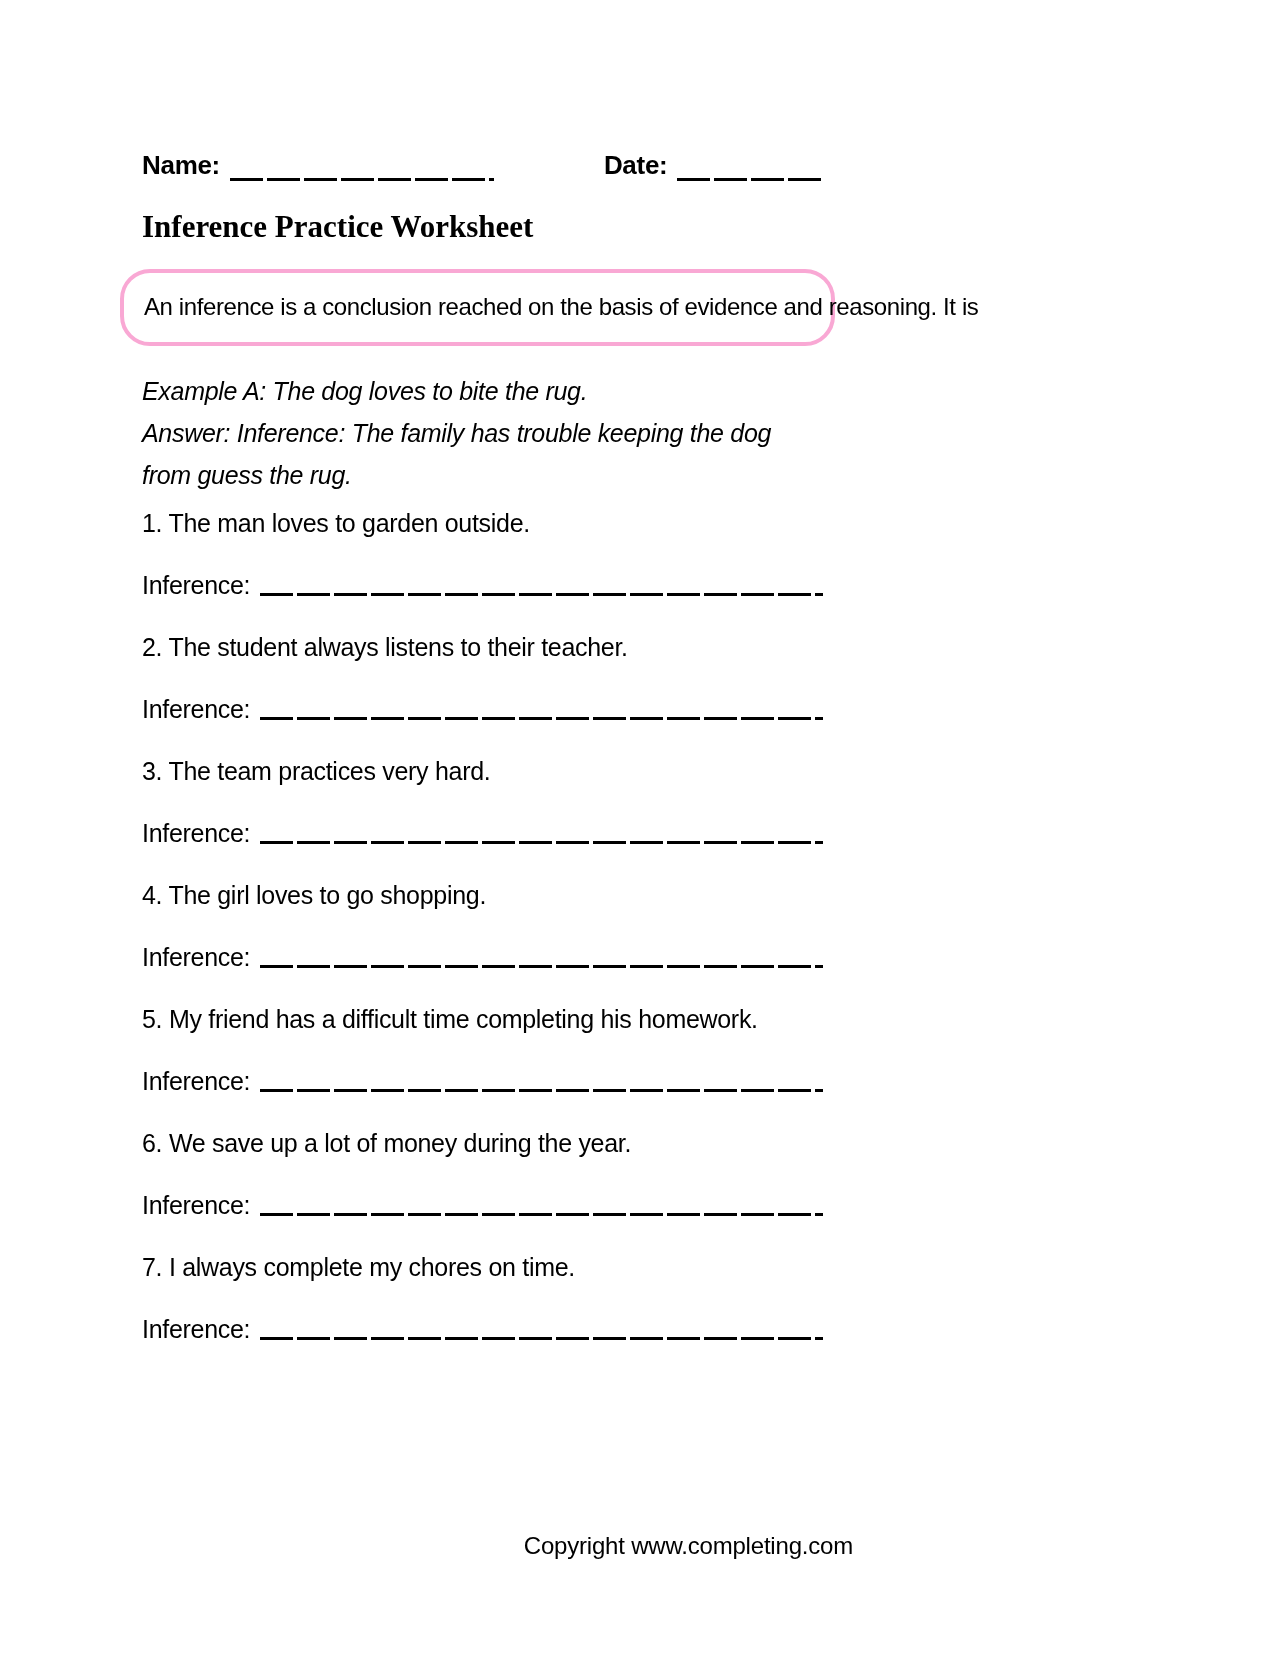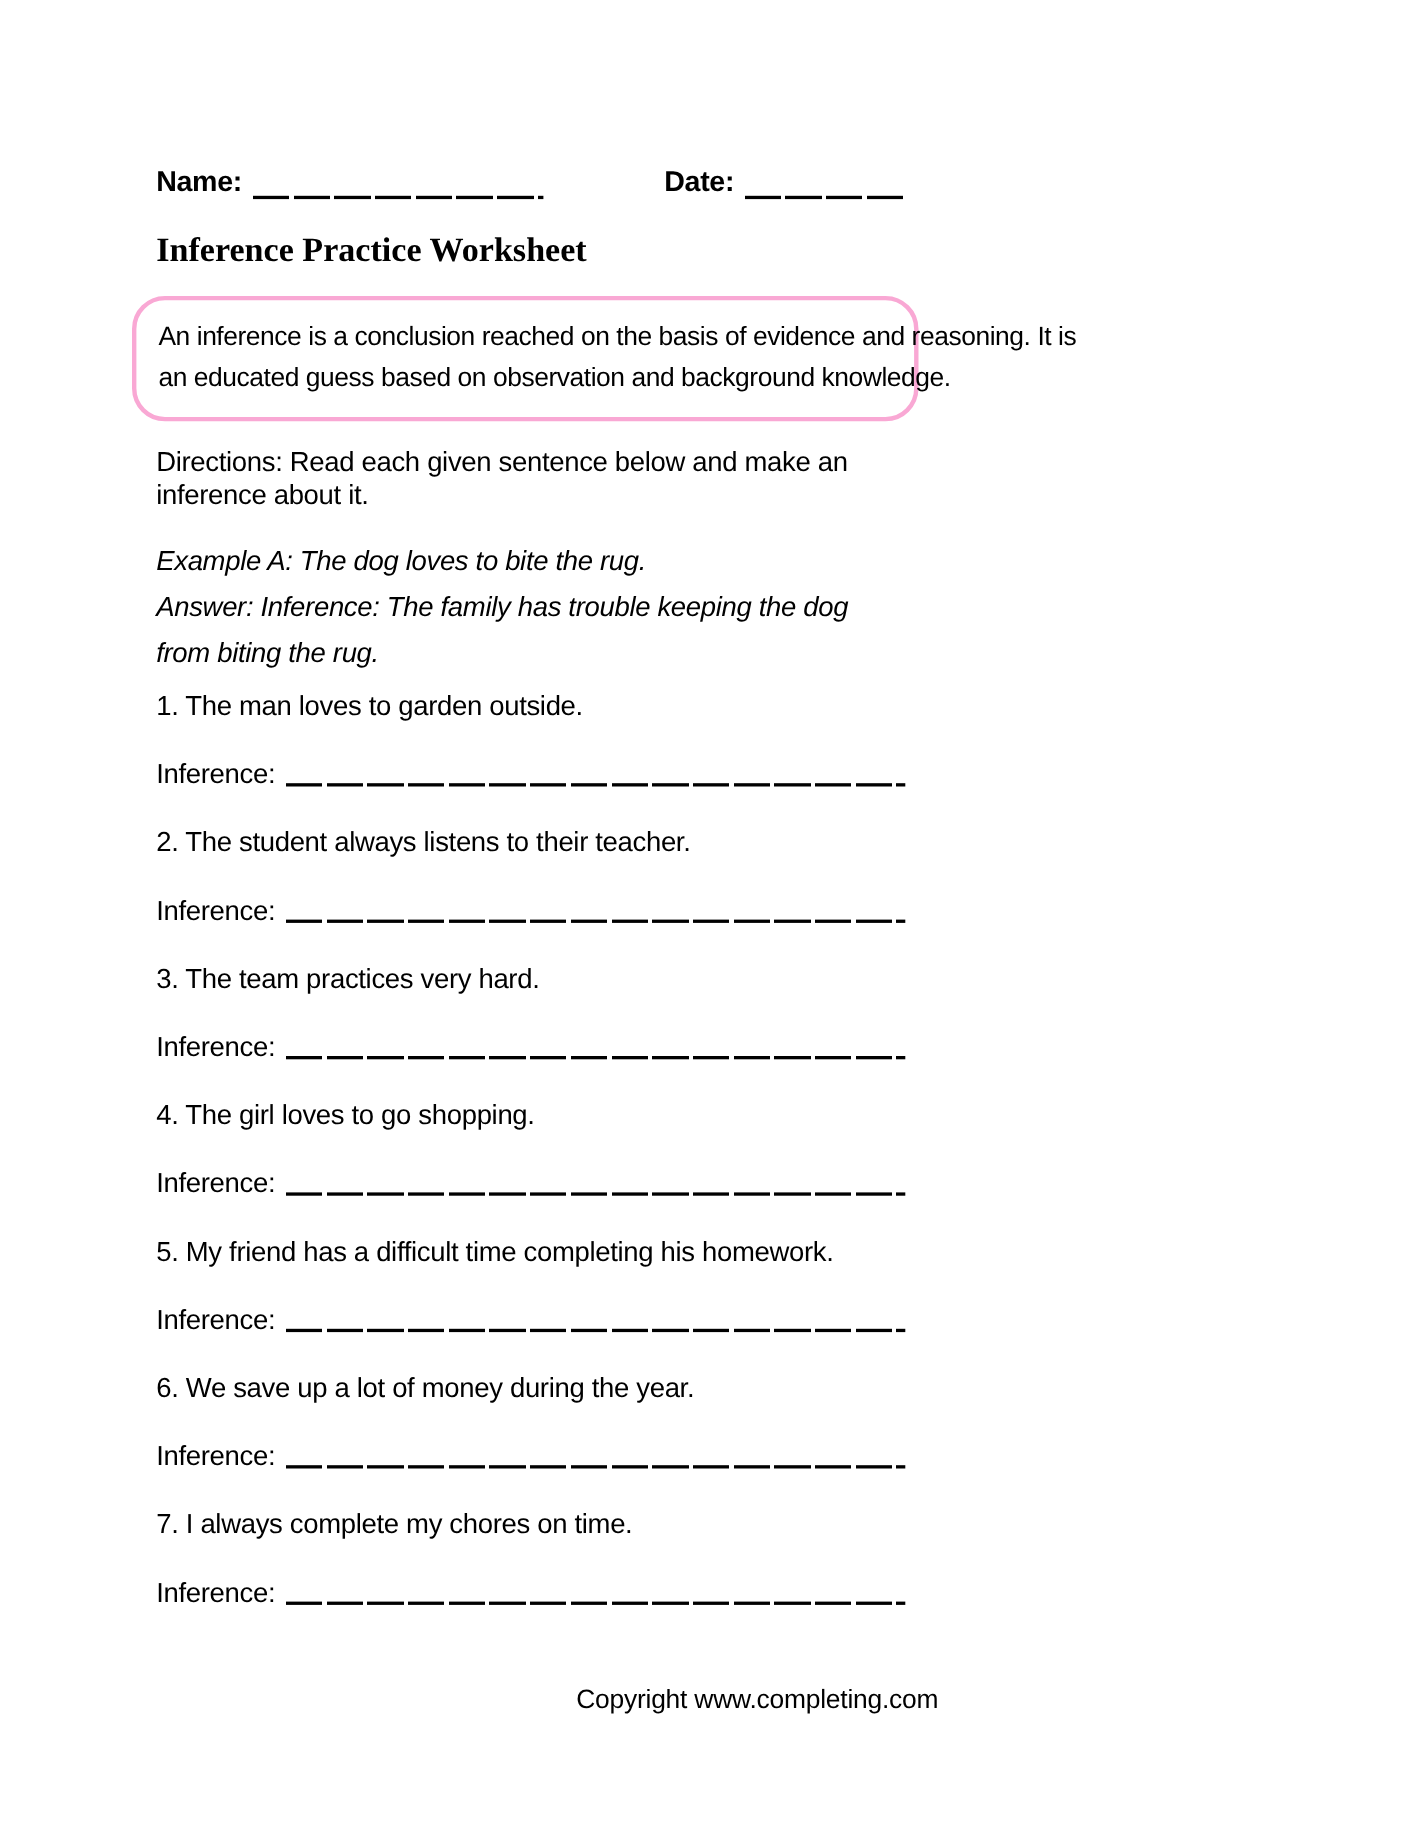--- a/index.html
+++ b/index.html
@@ -88,28 +88,26 @@
       <span class="blank name-blank"></span>
       <span class="header-gap"></span>
       <span class="field-label">Date:</span>
       <span class="blank date-blank"></span>
     </div>
 
     <div class="title">Inference Practice Worksheet</div>
 
     <div class="def-box">
       <div class="line">An inference is a conclusion reached on the basis of evidence and reasoning. It is</div>
-      <div class="line">an educated guess based on observation and background knowledge.</div>
     </div>
 
-    <div class="directions">Directions: Read each given sentence below and make an inference about it.</div>
 
     <div class="example">
       <div>Example A: The dog loves to bite the rug.</div>
-      <div>Answer: Inference: The family has trouble keeping the dog from biting the rug.</div>
+      <div>Answer: Inference: The family has trouble keeping the dog from guess the rug.</div>
     </div>
 
     <div class="questions">
 
       <div class="question">1. The man loves to garden outside.</div>
       <div class="inference-row">
         <span class="inference-label">Inference:</span>
         <div class="blank-grow"></div>
       </div>
 

